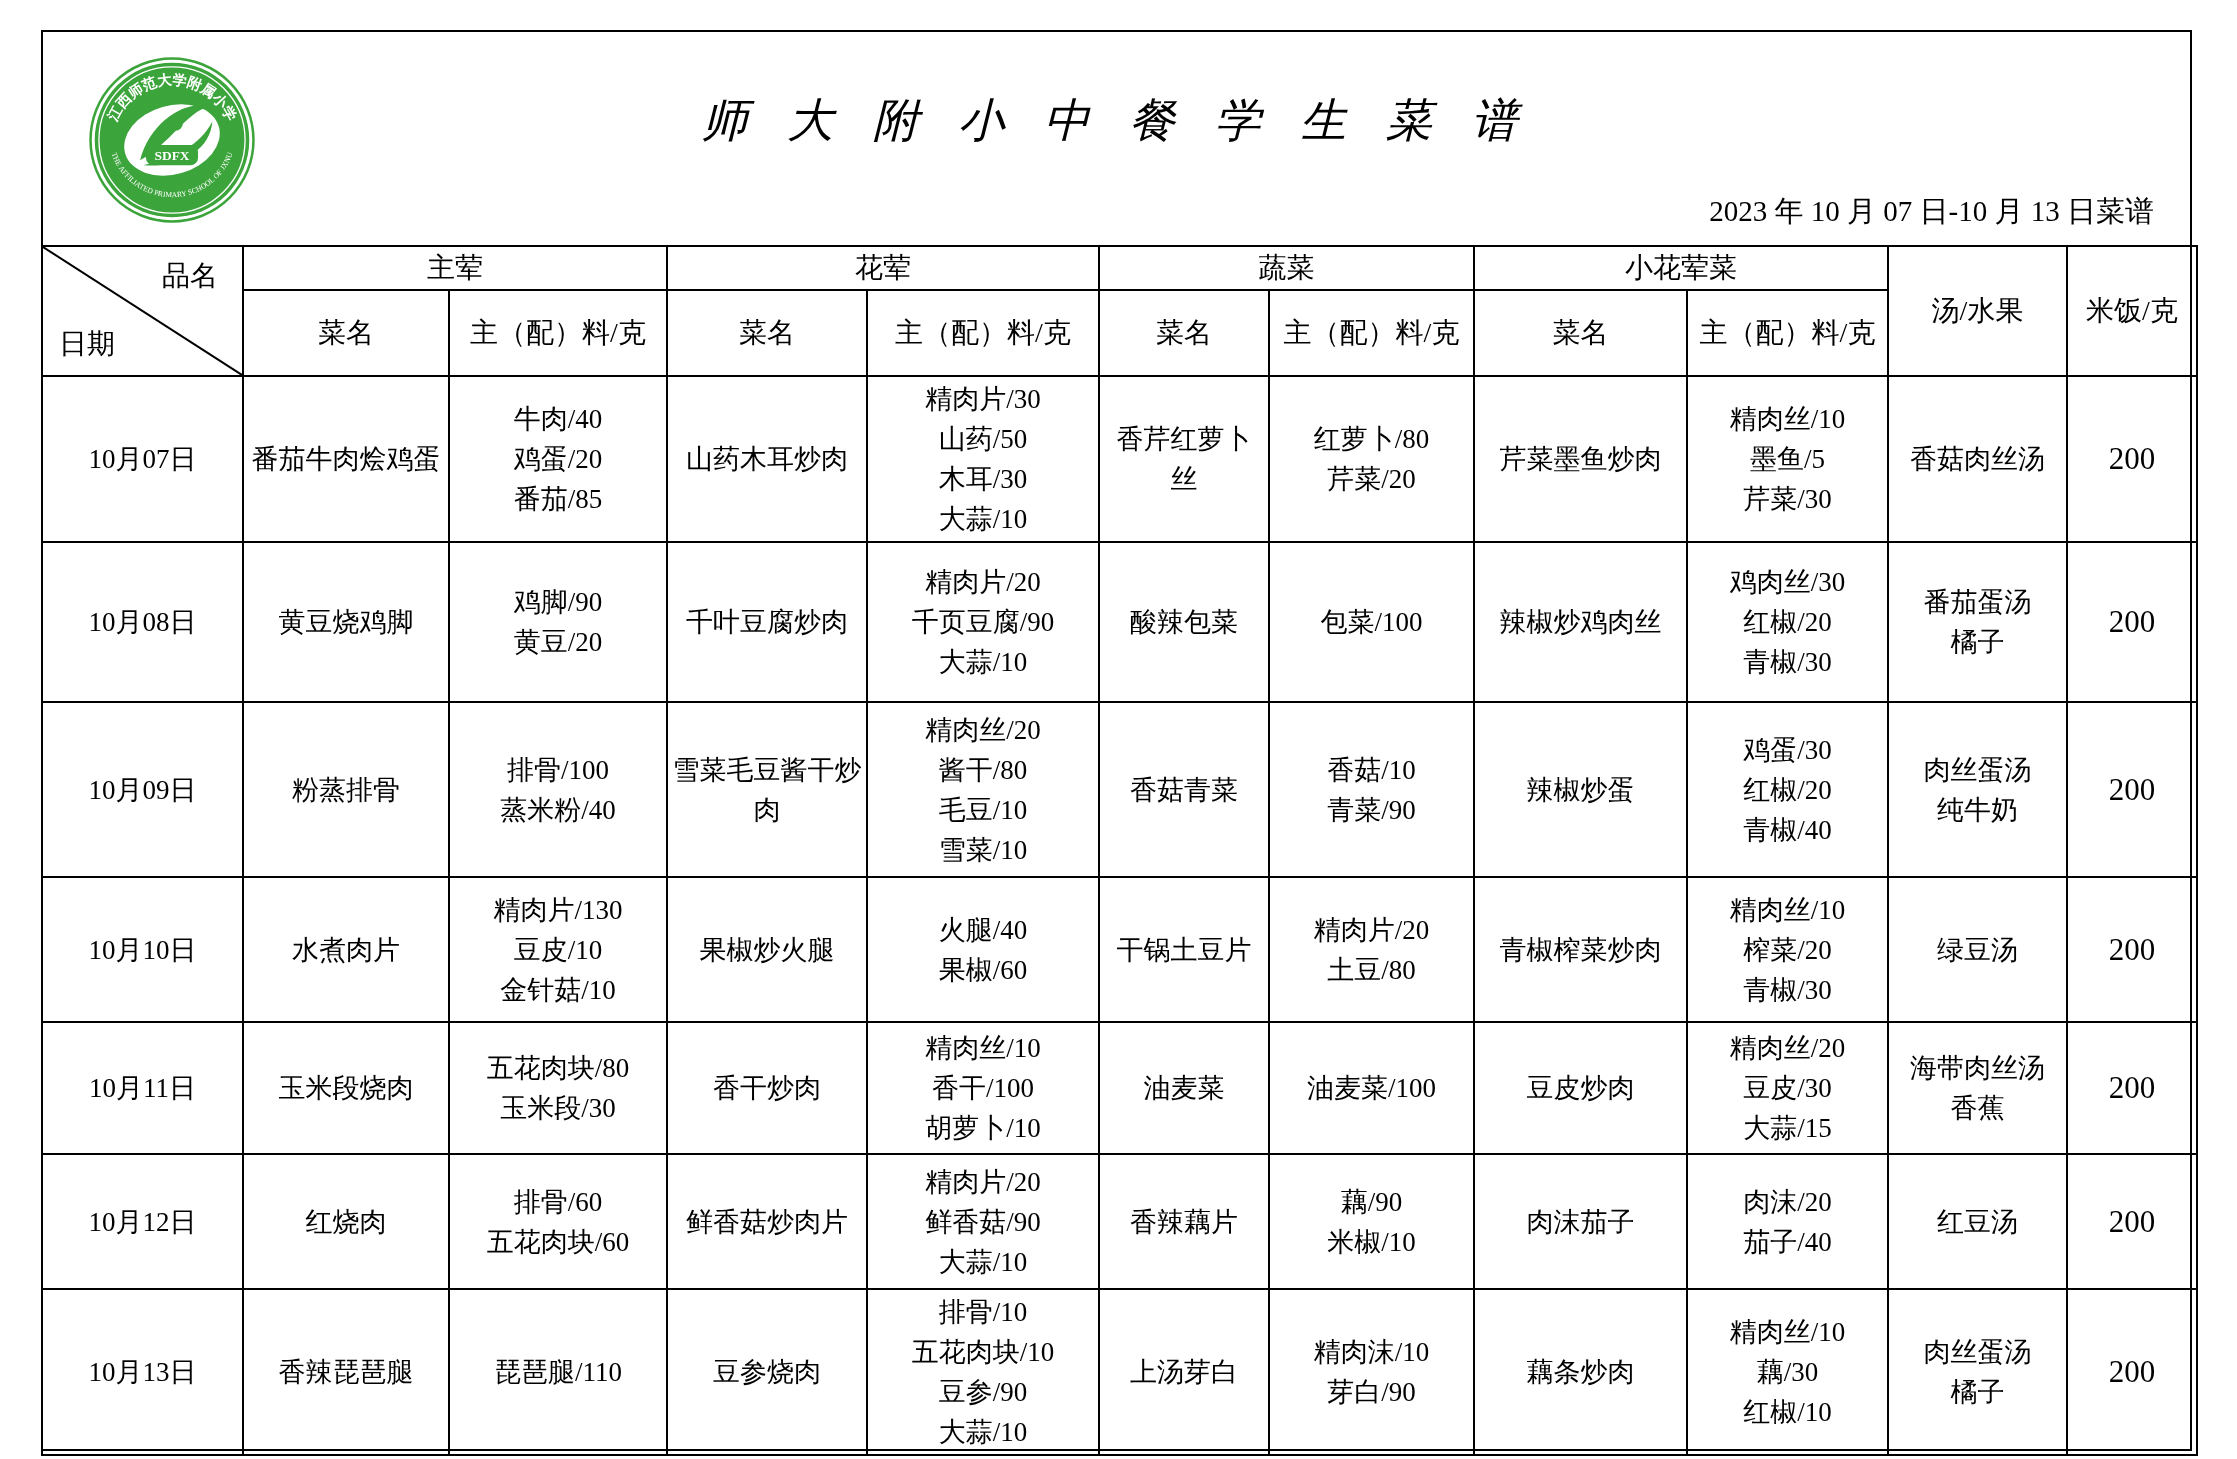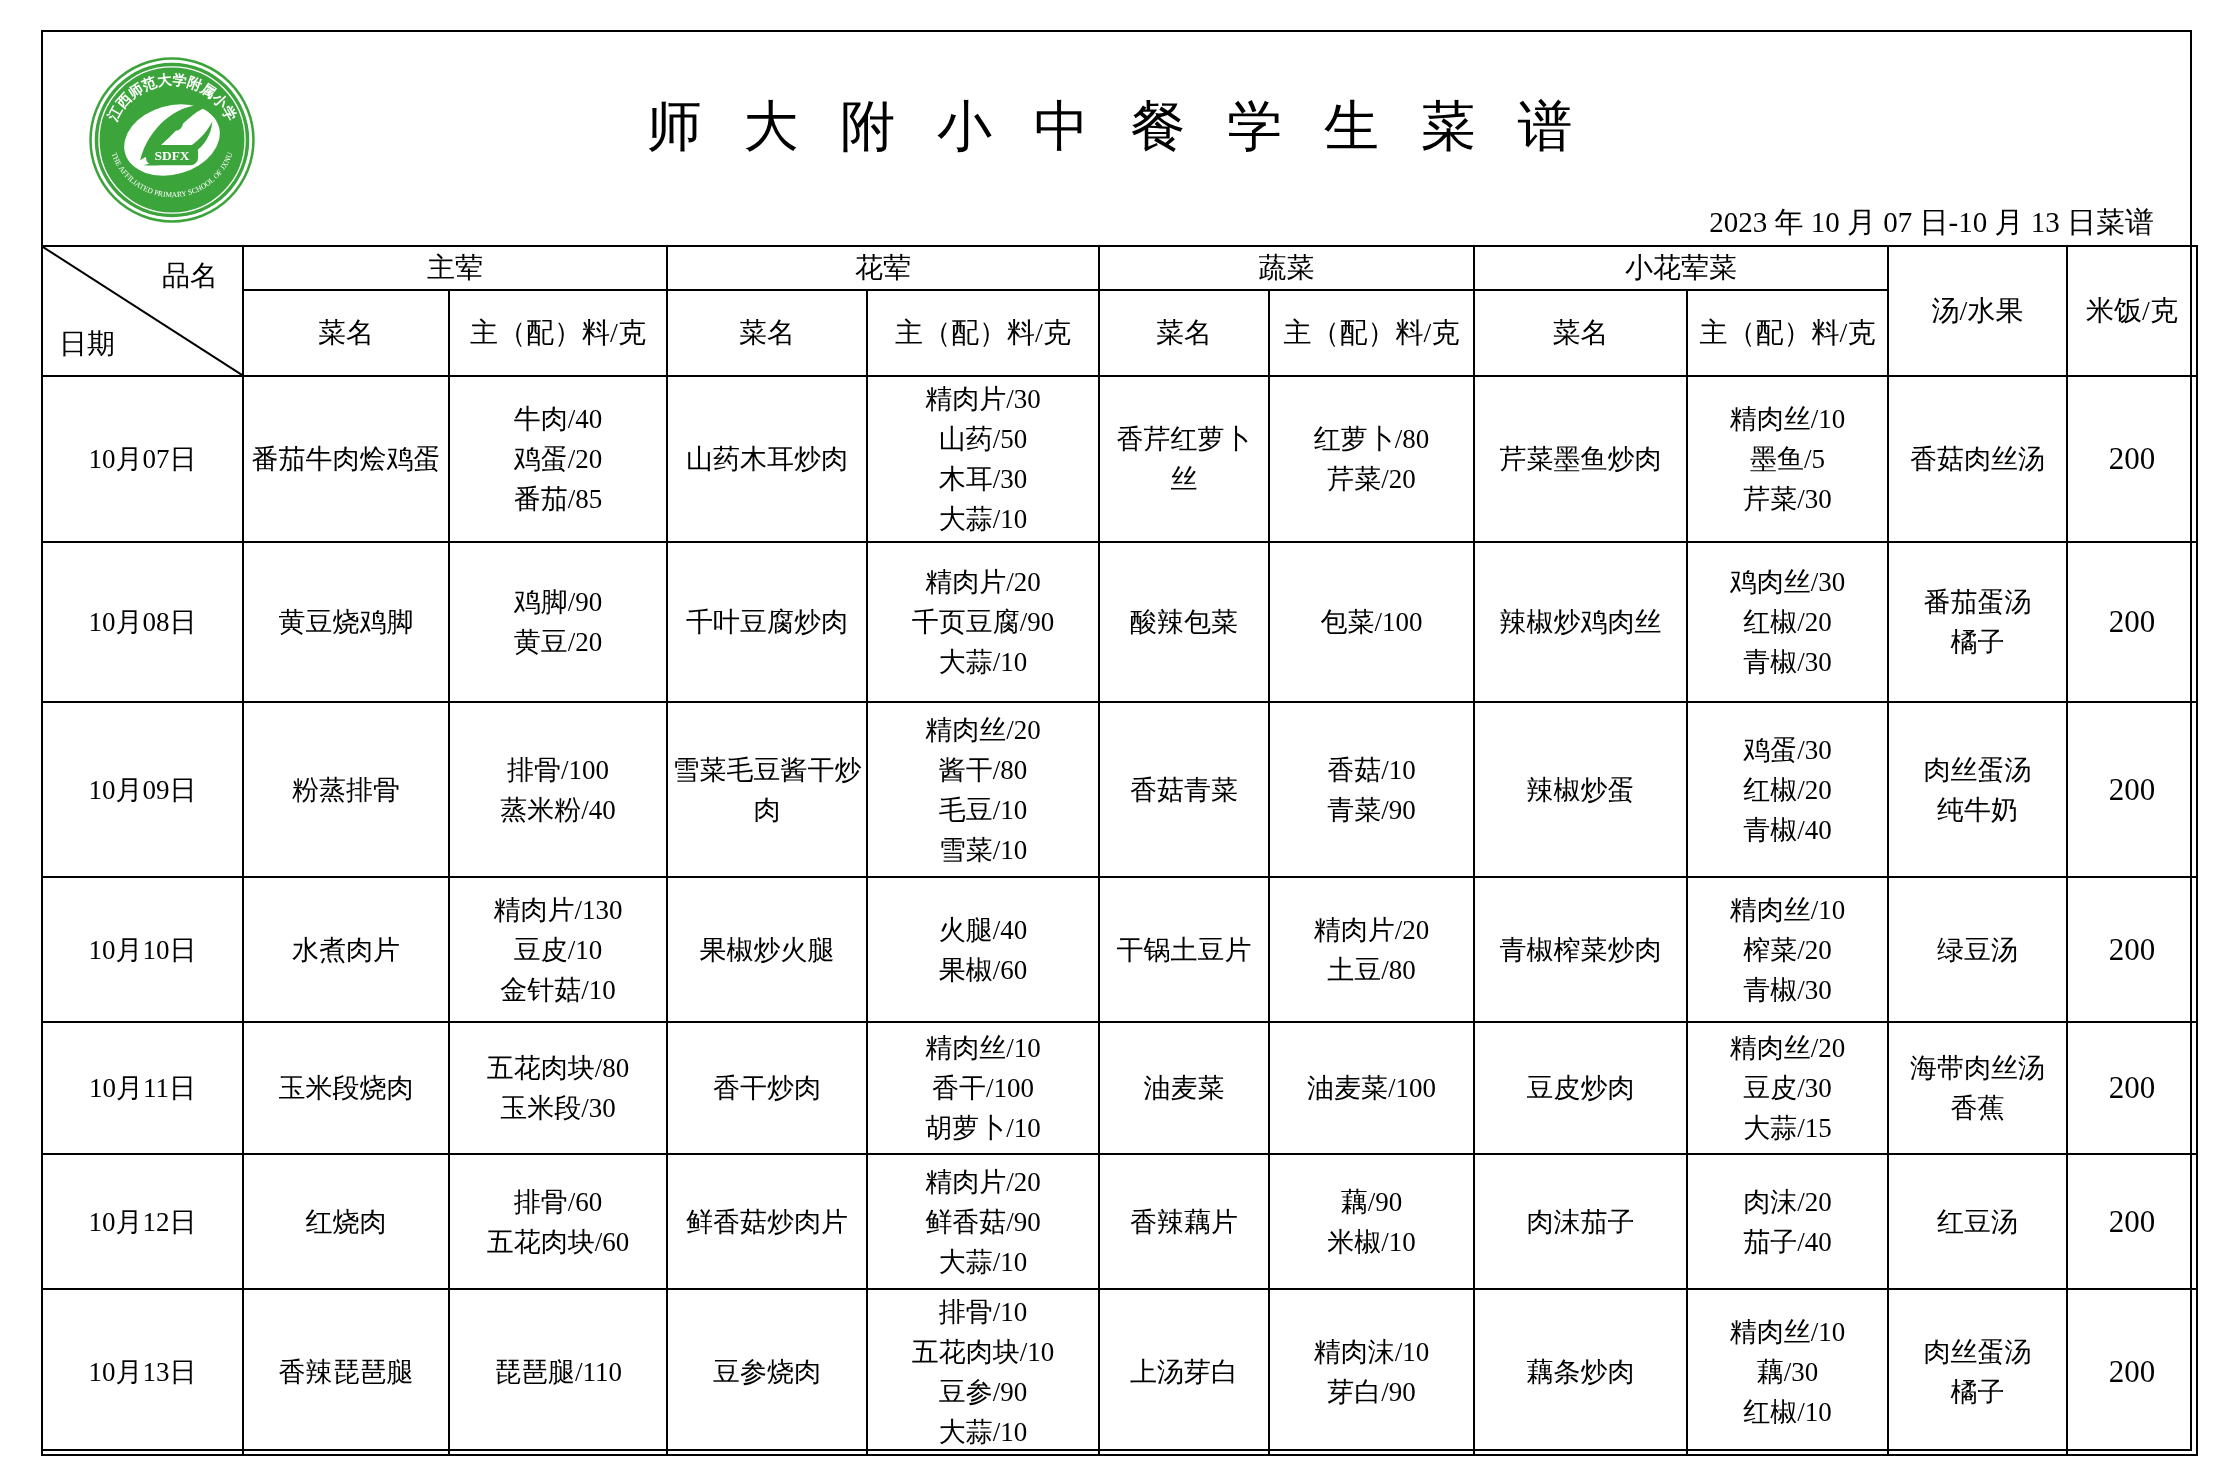--- a/index.html
+++ b/index.html
@@ -10,24 +10,24 @@
     -webkit-font-smoothing:antialiased;
   }
   .sheet{
     position:absolute;left:41px;top:30px;width:2151px;height:1421px;
     border:2px solid #000;background:#fff;box-sizing:border-box;
   }
   .sheet-header{position:relative;height:213px;}
   .logo-wrap{position:absolute;left:45px;top:24px;width:168px;height:168px;}
   .doc-title{
     position:absolute;left:0;right:0;top:58px;text-align:center;
-    font-size:55px;letter-spacing:14px;font-weight:500;white-space:nowrap;
+    font-size:46px;letter-spacing:14px;font-weight:500;white-space:nowrap;font-style:italic;
   }
   .date-range{
-    position:absolute;right:36px;bottom:2px;font-size:29px;white-space:nowrap;
+    position:absolute;right:36px;bottom:13px;font-size:29px;white-space:nowrap;
   }
   table.menu{
     border-collapse:collapse;table-layout:fixed;width:2151px;
     margin-left:-2px;
   }
   table.menu th, table.menu td{
     border:2px solid #000;box-sizing:border-box;
     text-align:center;vertical-align:middle;
     font-weight:normal;overflow:hidden;
     padding:2px 4px;

